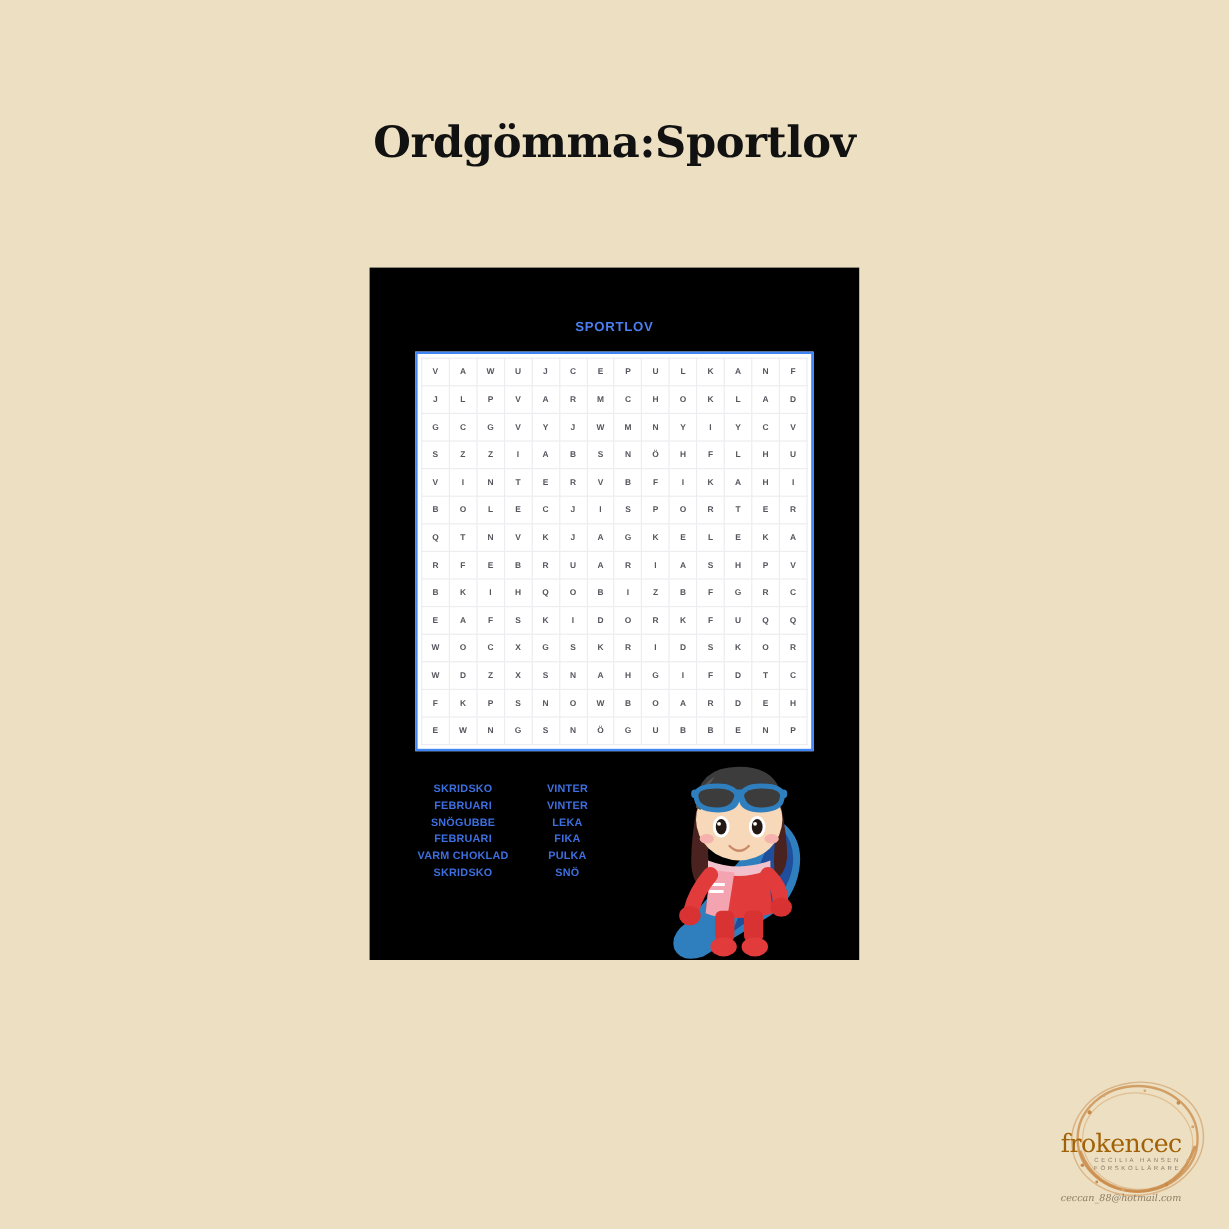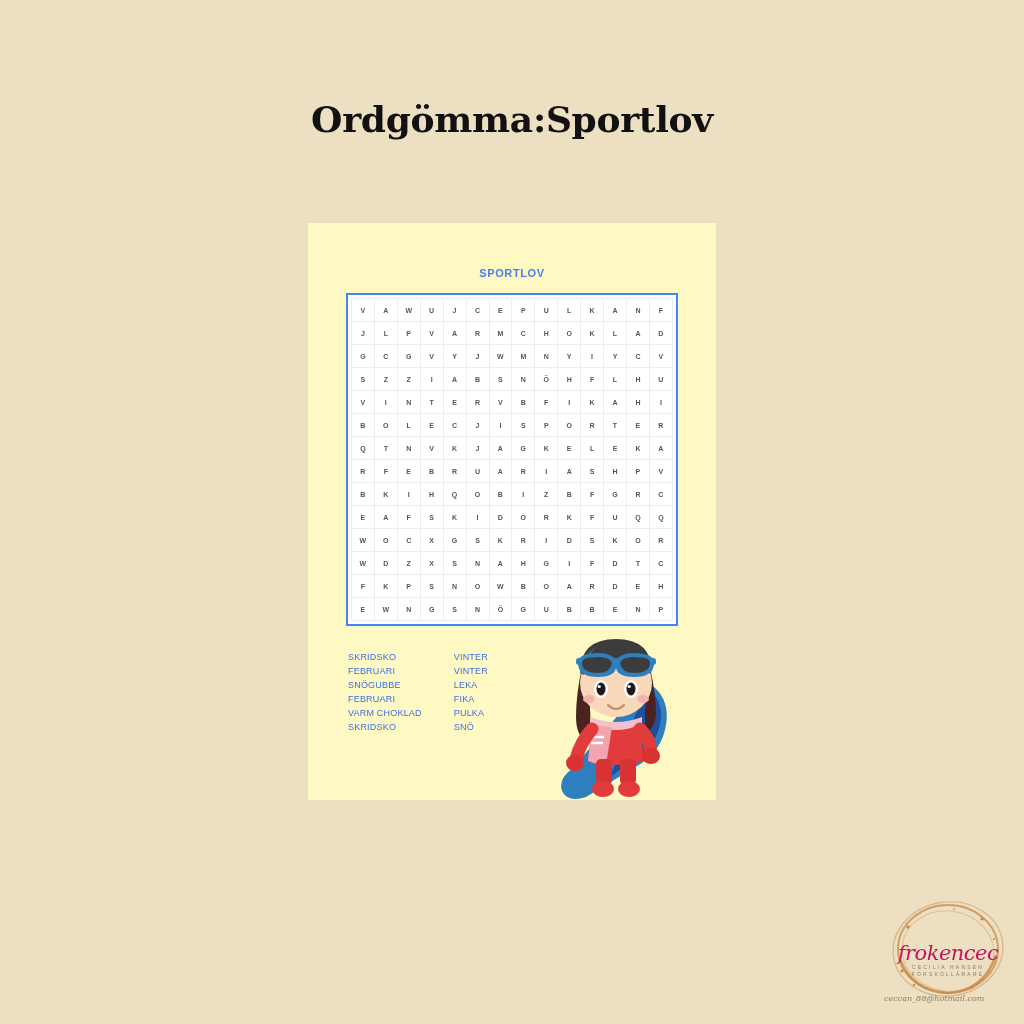--- a/index.html
+++ b/index.html
@@ -35,21 +35,21 @@
     white-space: nowrap;
   }
 
   
   #worksheet {
     position: absolute;
     left: 308px;
     top: 223px;
     width: 408px;
     height: 577px;
-    background: #fef9c3;
+    background: #000000;
   }
 
   #worksheet-heading {
     position: absolute;
     left: 0;
     top: 44px;
     width: 408px;
     text-align: center;
     font-size: 11px;
     font-weight: bold;
@@ -94,25 +94,26 @@
     display: flex;
     gap: 32px;
   }
   .word-column {
     display: flex;
     flex-direction: column;
     gap: 2px;
   }
   .word-item {
     font-size: 9px;
-    font-weight: normal;
+    font-weight: bold;
     color: #3d6fe0;
     letter-spacing: 0.2px;
     line-height: 12px;
     white-space: nowrap;
+    text-align: center;
   }
 
   
   #illustration {
     position: absolute;
     left: 238px;
     top: 402px;
     width: 140px;
     height: 175px;
   }
@@ -123,25 +124,24 @@
     left: 884px;
     top: 893px;
     width: 128px;
     height: 124px;
   }
   #logo-name {
     position: absolute;
     left: 0;
     top: 48px;
     width: 128px;
-    text-align: center;
+    text-align: left;
     font-family: "DejaVu Serif", "Liberation Serif", serif;
-    font-style: italic;
     font-size: 21px;
-    color: #be185d;
+    color: #a16207;
     letter-spacing: -0.5px;
   }
   #logo-sub1, #logo-sub2 {
     position: absolute;
     width: 128px;
     text-align: center;
     font-size: 5px;
     letter-spacing: 2.2px;
     color: #8a7a63;
   }

